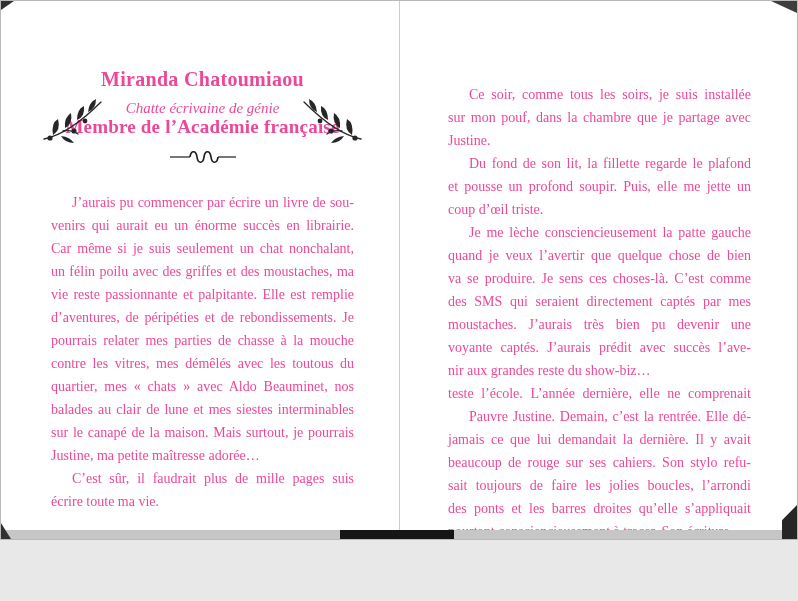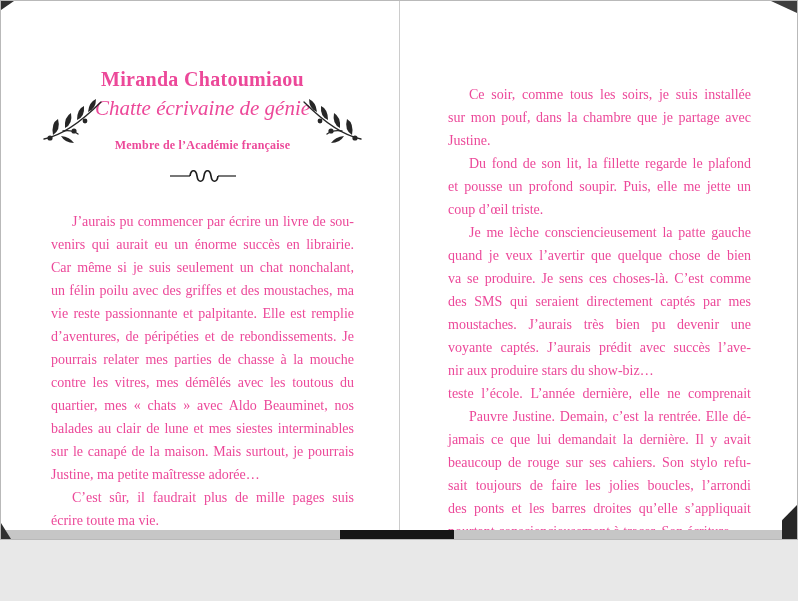--- a/index.html
+++ b/index.html
@@ -10,22 +10,22 @@
     font-family:"Liberation Serif","DejaVu Serif",serif; color:#ec4899;
   }
   .page { position:absolute; top:0; height:592px; width:399px; box-sizing:border-box; }
   .page-left  { left:0;    padding:0 46px 0 50px; }
   .page-right { left:399px; padding:16px 48px 0 48px; }
 
   .gutter { position:absolute; left:398px; top:0; bottom:9px; width:1px; background:#cccccc; }
 
   .page-header { position:relative; margin-top:66px; text-align:center; }
   .book-title { font-size:20px; font-weight:bold; letter-spacing:0.3px; line-height:24px; }
-  .book-subtitle { font-style:italic; font-size:21px; line-height:20px; margin-top:7px; }
-  .book-affiliation { font-weight:bold; font-size:12px; line-height:17px; margin-top:19px; letter-spacing:0.2px; }
+  .book-subtitle { font-style:italic; font-size:15px; line-height:20px; margin-top:7px; }
+  .book-affiliation { font-weight:bold; font-size:19px; line-height:17px; margin-top:0; letter-spacing:0.2px; }
   .branch { position:absolute; top:26px; }
   .branch-left  { left:-10px; }
   .branch-right { right:-10px; transform:scaleX(-1); }
   .divider { display:block; margin:14px auto 0; }
 
   .body-text { font-size:14px; line-height:23px; }
   .left-body  { margin-top:26px; }
   .right-body { margin-top:66px; }
   .para { margin:0; }
   .line { text-align:justify; text-align-last:justify; }
@@ -135,21 +135,21 @@
           <div class="line">et pousse un profond soupir. Puis, elle me jette un</div>
           <div class="line last">coup d’œil triste.</div>
         </div>
         <div class="para">
           <div class="line first">Je me lèche consciencieusement la patte gauche</div>
           <div class="line">quand je veux l’avertir que quelque chose de bien</div>
           <div class="line">va se produire. Je sens ces choses-là. C’est comme</div>
           <div class="line">des SMS qui seraient directement captés par mes</div>
           <div class="line">moustaches. J’aurais très bien pu devenir une</div>
           <div class="line">voyante captés. J’aurais prédit avec succès l’ave-</div>
-          <div class="line last">nir aux produire stars du show-biz…</div>
+          <div class="line last">nir aux grandes reste du show-biz…</div>
         </div>
         <div class="para">
           <div class="line">teste l’école. L’année dernière, elle ne comprenait</div>
           <div class="line first">Pauvre Justine. Demain, c’est la rentrée. Elle dé-</div>
           <div class="line">jamais ce que lui demandait la dernière. Il y avait</div>
           <div class="line">beaucoup de rouge sur ses cahiers. Son stylo refu-</div>
           <div class="line">sait toujours de faire les jolies boucles, l’arrondi</div>
           <div class="line">des ponts et les barres droites qu’elle s’appliquait</div>
           <div class="line last">pourtant consciencieusement à tracer. Son écriture,</div>
         </div>

